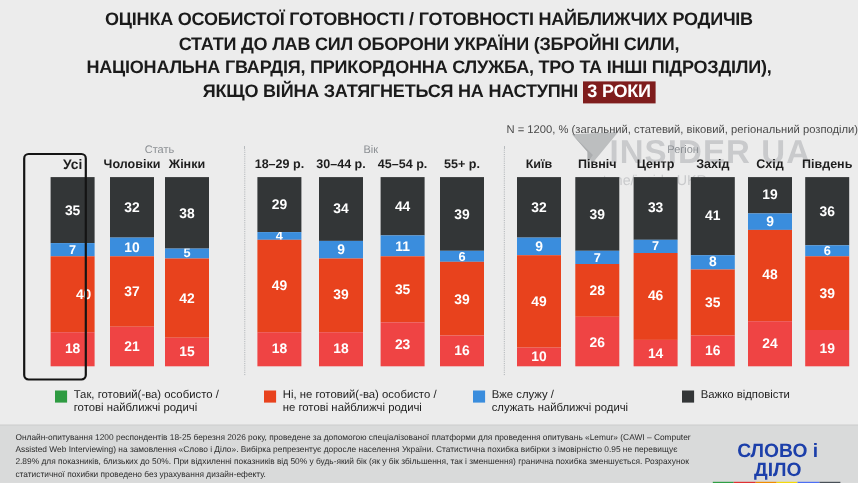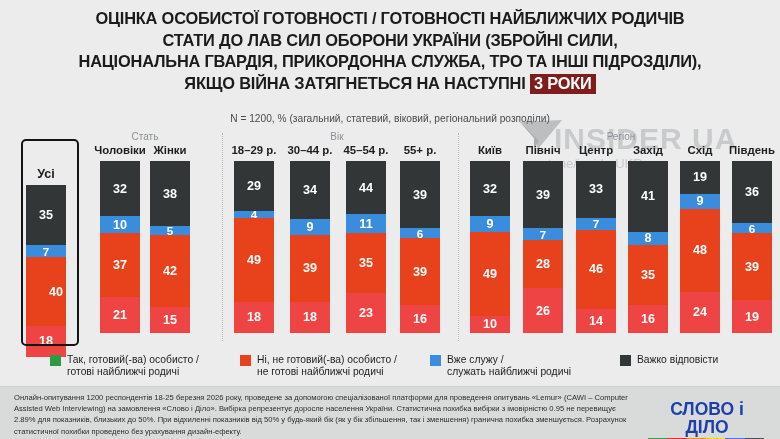--- a/index.html
+++ b/index.html
@@ -20,21 +20,21 @@
     font-size: 16.4px; font-weight: bold; color: #1b1b1b;
     letter-spacing: -0.2px; line-height: 21.5px;
     white-space: nowrap;
   }
   .title-line .hl {
     background: #7f1d1d; color: #ffffff; padding: 0 4px 1px 4px;
     display: inline-block; line-height: 19px;
   }
   .subtitle {
     position: absolute; left: 0; top: 113px; width: 780px;
-    text-align: center; font-size: 10.2px; color: #4a4a4a;
+    text-align: right; font-size: 10.2px; color: #4a4a4a;
   }
 
   
   .wm { position: absolute; pointer-events: none; user-select: none; }
   .wm-text {
     top: 122px; left: 508px;
     font-size: 30px; font-weight: bold; color: rgba(120,124,128,0.30);
     letter-spacing: 1px;
     margin-left: 46px;
   }
@@ -135,21 +135,21 @@
   <div class="subtitle">N = 1200, % (загальний, статевий, віковий, регіональний розподіли)</div>
 
   <svg class="wm wm-plane" viewBox="0 0 46 34">
     <polygon points="2,4 44,2 20,31 16,20" fill="#6f7478"></polygon>
     <polygon points="2,4 16,20 16,30 21,23" fill="#43484c"></polygon>
   </svg>
   <div class="wm wm-text">INSIDER UA</div>
   <div class="wm wm-sub">t.me/insiderUKR</div>
 
   <div class="chart" id="chart">
-      <div class="col" style="left: 12px; width: 68px; margin-top: 24px;">
+      <div class="col" style="left: 32px; width: 68px;">
         <div class="col-header all">Усі</div>
         <div class="bar">
           <div class="seg s-dk" style="height: 60.2px;">35</div>
           <div class="seg s-bl small" style="height: 12.04px;">7</div>
           <div class="seg s-rd" style="height: 68.8px; padding-left: 20px;">40</div>
           <div class="seg s-gr" style="height: 30.96px;">18</div>
         </div>
       </div>
       <div class="col" style="left: 86px; width: 68px;">
         <div class="col-header">Чоловіки</div>

